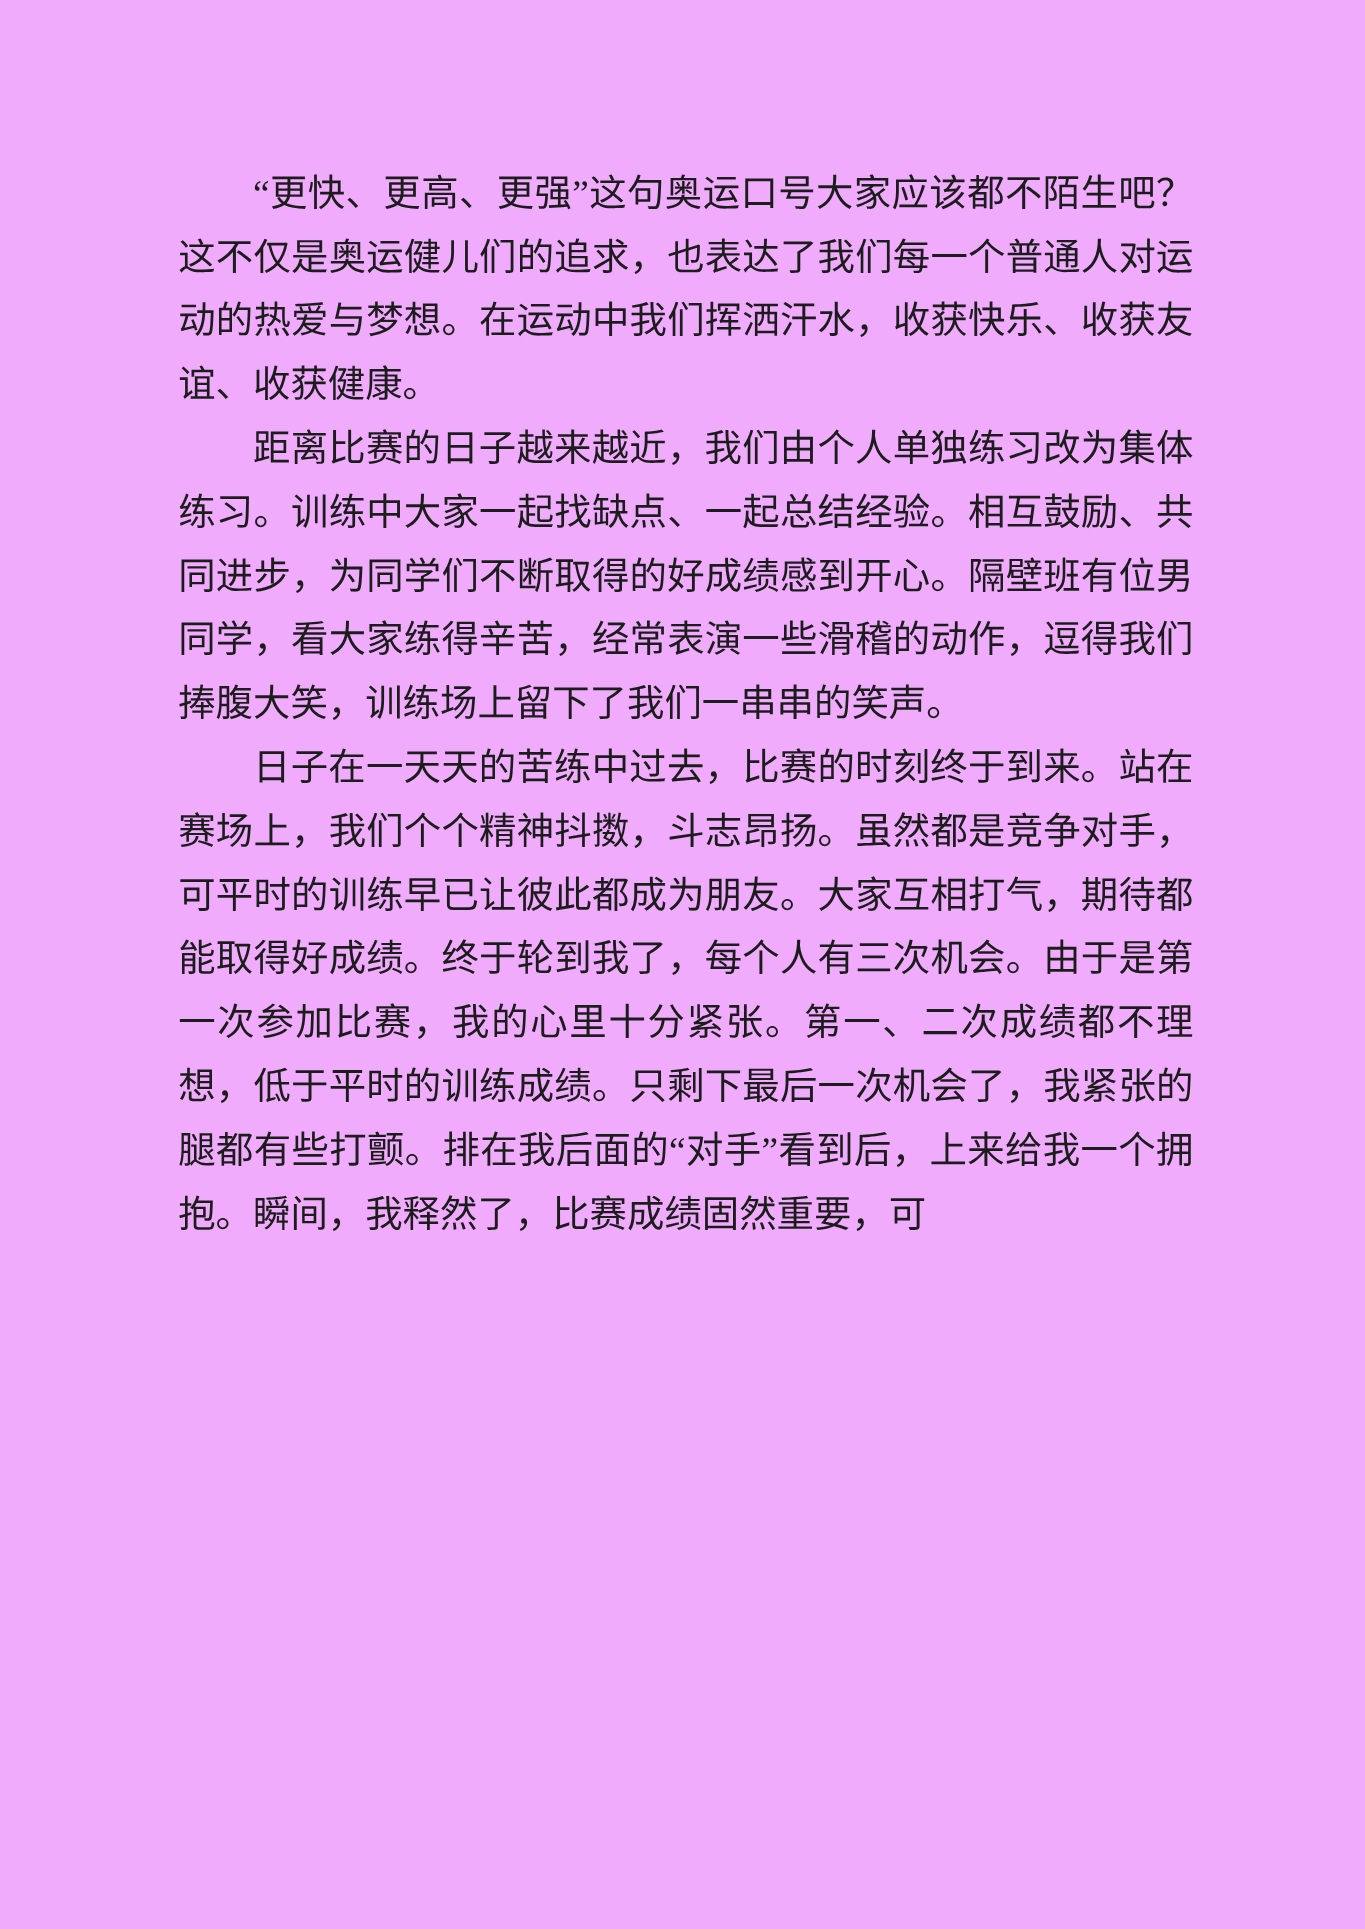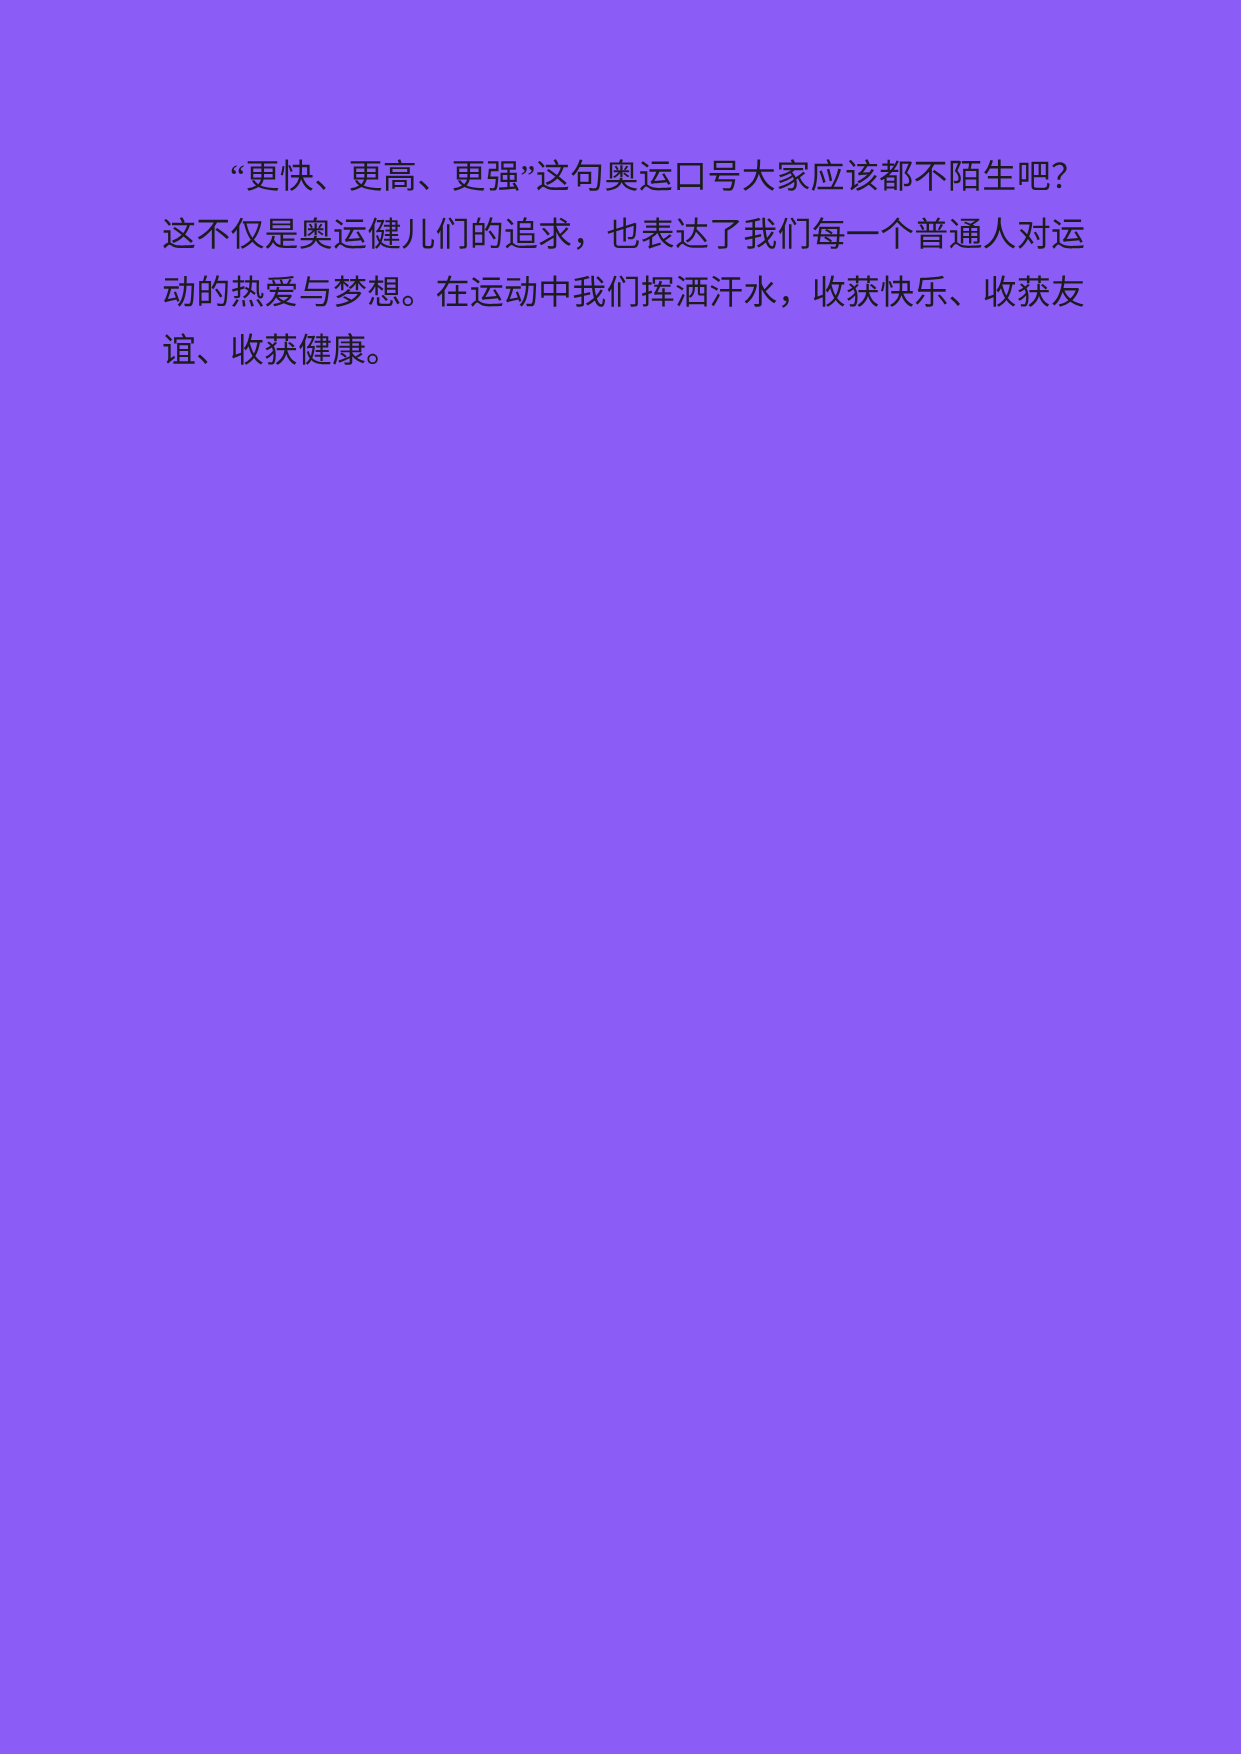--- a/index.html
+++ b/index.html
@@ -10,21 +10,21 @@
   body {
     width: 1241px;
     height: 1754px;
     position: relative;
     overflow: hidden;
   }
   .page {
     box-sizing: border-box;
     width: 1241px;
     height: 1754px;
-    background: #8b5cf6;
+    background: #f0abfc;
     padding: 148px 156px 0 162px;
   }
   .essay-paragraph {
     margin: 0;
     padding: 0;
     font-family: "Liberation Serif", "DejaVu Serif", serif;
     font-size: 34px;
     line-height: 58px;
     font-weight: 400;
     color: #1c1c1c;
@@ -33,13 +33,15 @@
     text-indent: 2em;
     word-break: break-all;
     overflow-wrap: break-word;
   }
 </style>
 </head>
 <body>
 
 <div class="page">
   <p class="essay-paragraph">“更快、更高、更强”这句奥运口号大家应该都不陌生吧？这不仅是奥运健儿们的追求，也表达了我们每一个普通人对运动的热爱与梦想。在运动中我们挥洒汗水，收获快乐、收获友谊、收获健康。</p>
+  <p class="essay-paragraph">距离比赛的日子越来越近，我们由个人单独练习改为集体练习。训练中大家一起找缺点、一起总结经验。相互鼓励、共同进步，为同学们不断取得的好成绩感到开心。隔壁班有位男同学，看大家练得辛苦，经常表演一些滑稽的动作，逗得我们捧腹大笑，训练场上留下了我们一串串的笑声。</p>
+  <p class="essay-paragraph">日子在一天天的苦练中过去，比赛的时刻终于到来。站在赛场上，我们个个精神抖擞，斗志昂扬。虽然都是竞争对手，可平时的训练早已让彼此都成为朋友。大家互相打气，期待都能取得好成绩。终于轮到我了，每个人有三次机会。由于是第一次参加比赛，我的心里十分紧张。第一、二次成绩都不理想，低于平时的训练成绩。只剩下最后一次机会了，我紧张的腿都有些打颤。排在我后面的“对手”看到后，上来给我一个拥抱。瞬间，我释然了，比赛成绩固然重要，可</p>
 </div>
 
 </body></html>

